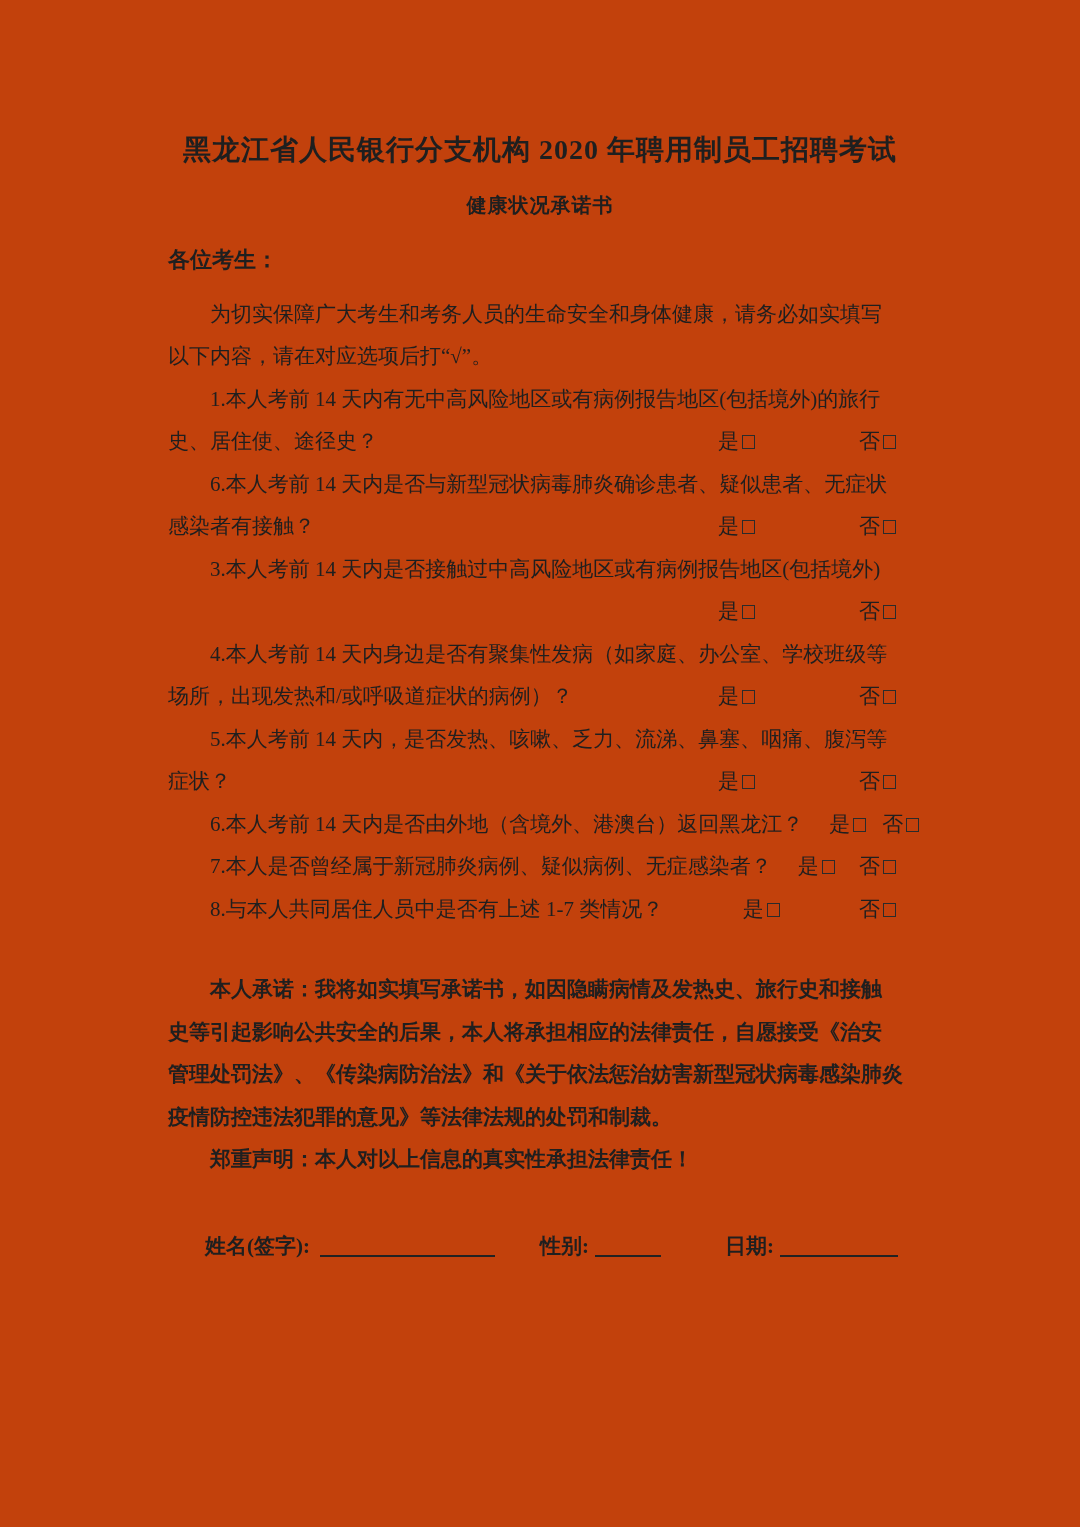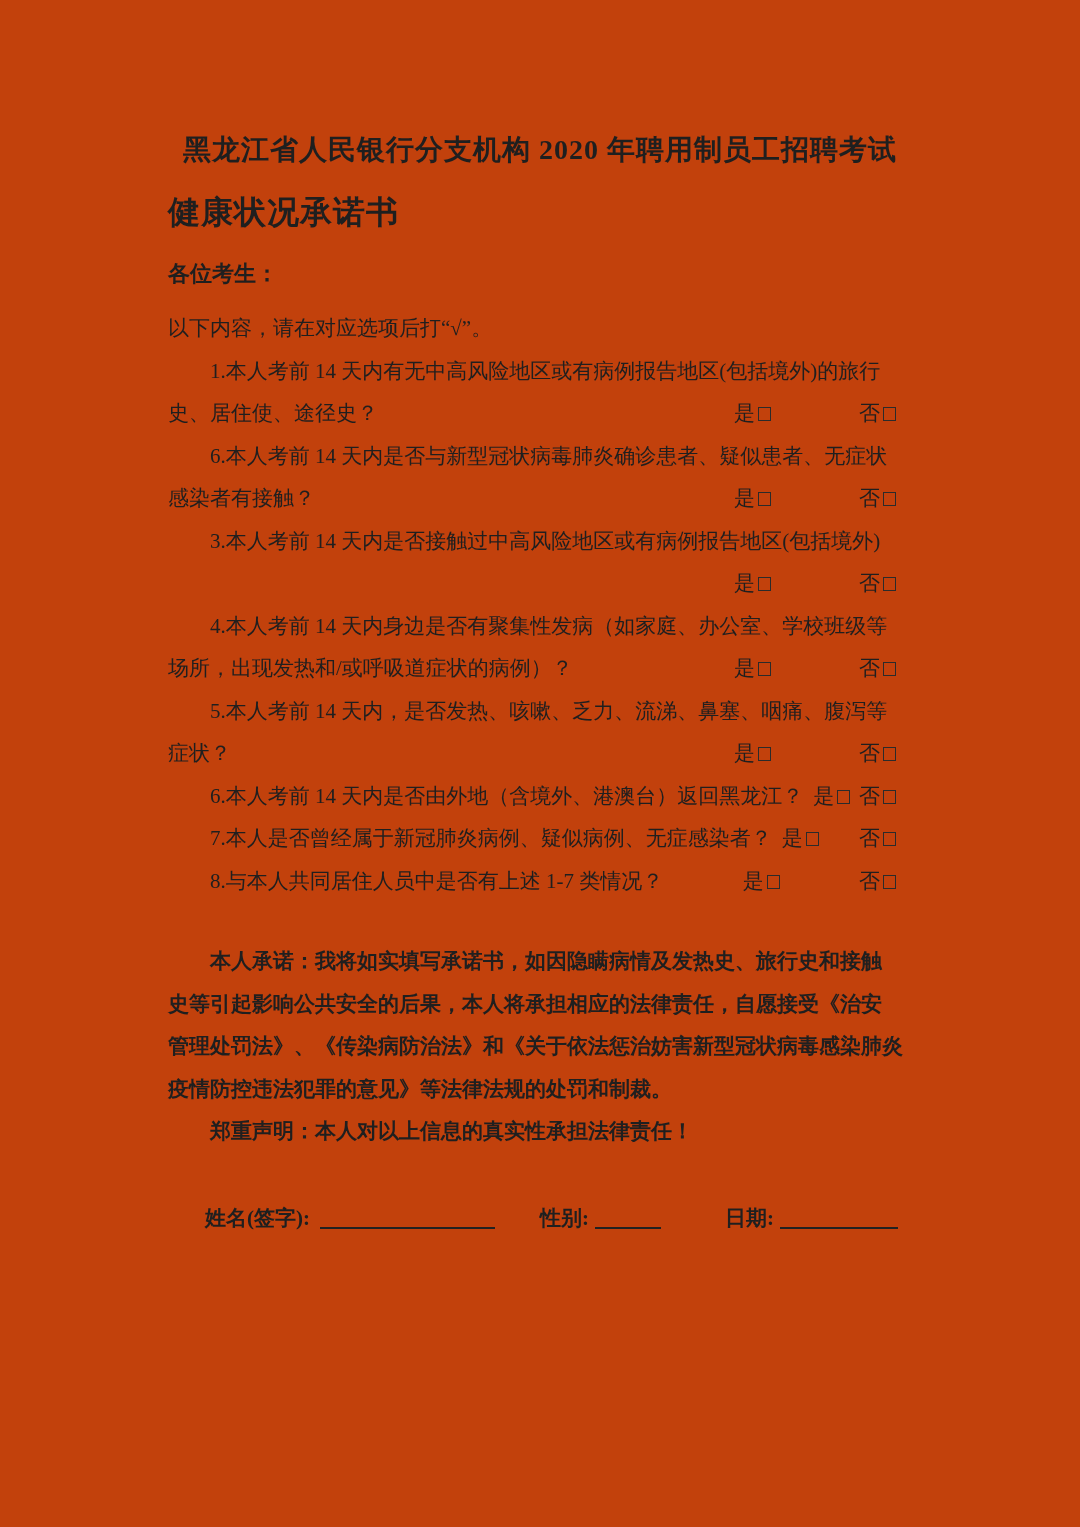--- a/index.html
+++ b/index.html
@@ -22,42 +22,44 @@
   .title1 {
     margin-top: 133px;
     font-size: 28px;
     font-weight: bold;
     text-align: center;
     letter-spacing: 1px;
     line-height: 1.2;
   }
   .title2 {
     margin-top: 26px;
-    font-size: 32px;
+    font-size: 20px;
     font-weight: bold;
+    text-align: center;
     letter-spacing: 1px;
     line-height: 1.2;
   }
   .salutation {
     margin-top: 31px;
     font-size: 22px;
     font-weight: bold;
     line-height: 1.1;
   }
   .body-line {
     font-size: 21px;
     line-height: 42.5px;
   }
   .indent { padding-left: 42px; }
   .intro { margin-top: 21px; }
   .optrow {
     display: flex;
     align-items: baseline;
     padding-right: 16px;
     white-space: nowrap;
+    gap: 16px;
   }
   .opt { white-space: nowrap; }
   .yes-auto { margin-left: auto; }
   .no-fixed { margin-left: 88px; }
   .yes-near { margin-left: 10px; }
   .no-auto  { margin-left: auto; }
   .cb {
     display: inline-block;
     width: 13px;
     height: 14px;
@@ -91,20 +93,21 @@
 
 <div class="page">
   <div class="content">
 
     <div class="title1">黑龙江省人民银行分支机构 2020 年聘用制员工招聘考试</div>
     <div class="title2">健康状况承诺书</div>
 
     <div class="salutation">各位考生：</div>
 
     <div class="intro">
+      <div class="body-line indent">为切实保障广大考生和考务人员的生命安全和身体健康，请务必如实填写</div>
       <div class="body-line">以下内容，请在对应选项后打“√”。</div>
     </div>
 
     <div>
       <div class="body-line indent">1.本人考前 14 天内有无中高风险地区或有病例报告地区(包括境外)的旅行</div>
       <div class="body-line optrow">
         <span>史、居住使、途径史？</span>
         <span class="opt yes-auto"><span>是</span><span class="cb"></span></span>
         <span class="opt no-fixed"><span>否</span><span class="cb"></span></span>
       </div>

